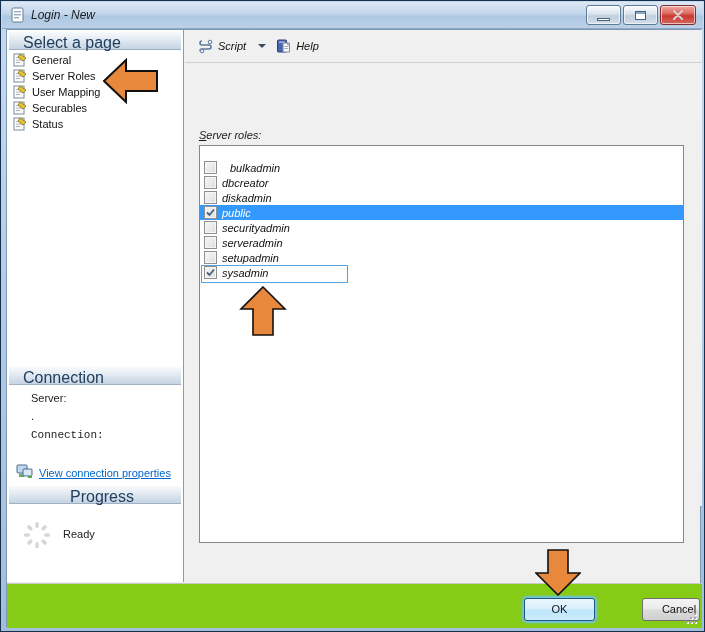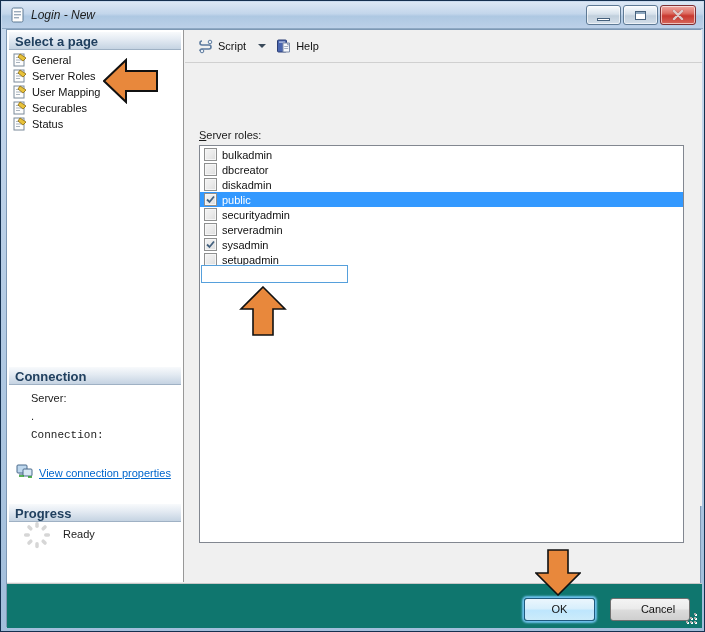--- a/index.html
+++ b/index.html
@@ -20,32 +20,32 @@
           background:linear-gradient(180deg,#F2A early 0%);
           background:linear-gradient(180deg,#F0A8A2 0%,#DD6E63 40%,#C9382F 55%,#D6675C 100%);}
   .glyph-min{width:13px;height:3px;background:#FFFFFF;border:1px solid #46617C;margin-top:9px;}
   .glyph-max{width:11px;height:9px;border:1px solid #46617C;background:#fff;box-shadow:inset 0 2px 0 #8FA9C0;}
   
   .client{position:absolute;left:5px;top:28px;width:695px;height:598px;background:#F0F0F0;
           border:1px solid #7E98B4;}
   
   .sidebar{position:absolute;left:0;top:0;width:177px;height:552px;background:#FFFFFF;
            border-right:1px solid #989898;}
-  .panel-header{position:absolute;left:2px;right:2px;height:18px;padding:2px 0 0 6px;
-                font-size:13px;font-weight:bold;color:#21405F;
+  .panel-header{position:absolute;left:2px;right:2px;height:18px;padding:2px 0 0 14px;
+                font-size:16px;font-weight:normal;color:#21405F;
                 background:linear-gradient(180deg,#F8FAFC 0%,#E3EAF2 45%,#C5D3E2 100%);
                 border-bottom:1px solid #9FB1C4;}
   .page-list{position:absolute;left:2px;top:22px;}
   .page-item{display:flex;align-items:center;height:16px;margin:0 0 0 4px;cursor:default;}
   .page-item span.lbl{font-size:11px;color:#111;margin-left:5px;}
   .conn-label{position:absolute;left:24px;font-size:11px;color:#222;}
   .link-row{position:absolute;left:9px;display:flex;align-items:flex-end;}
   .link-text{font-size:11px;color:#0066CC;text-decoration:underline;margin-left:5px;cursor:pointer;}
   
-  .main{position:absolute;left:178px;top:0;width:517px;height:476px;background:#F0F0F0;}
+  .main{position:absolute;left:178px;top:0;width:517px;height:476px;background:#F0F0F0;font-style:italic;}
   .toolbar{position:absolute;left:0;top:0;width:100%;height:33px;border-bottom:1px solid #D0D0D0;
            display:flex;align-items:center;padding-left:9px;}
   .tb-btn{display:flex;align-items:center;height:24px;padding:0 4px;border-radius:2px;cursor:default;}
   .tb-label{font-size:11px;color:#111;margin-left:4px;}
   .caret{width:0;height:0;border-left:4px solid transparent;border-right:4px solid transparent;
          border-top:4px solid #3A4A5A;margin:0 6px 0 8px;}
   .description{position:absolute;left:17px;top:50px;font-size:11px;color:#1A1A1A;}
   .roles-label{position:absolute;left:14px;top:99px;font-size:11px;color:#1A1A1A;}
   .roles-label .mn{text-decoration:underline;}
   .listbox{position:absolute;left:14px;top:115px;width:485px;height:398px;background:#FFFFFF;
@@ -53,29 +53,29 @@
   .role-row{position:relative;display:flex;align-items:center;height:15px;padding-left:4px;}
   .role-row .name{font-size:11px;color:#101010;margin-left:5px;}
   .role-row.selected{background:#3399FF;}
   .role-row.selected .name{color:#FFFFFF;}
   .checkbox{width:13px;height:13px;border:1px solid #8E8F8F;flex:0 0 13px;
             background:linear-gradient(135deg,#F4F4F4 0%,#EBEBEB 50%,#DCDCDC 100%);
             box-shadow:inset 0 0 0 1px #F6F6F6;position:relative;}
   .focus-box{position:absolute;left:1px;top:119px;width:147px;height:18px;
              border:1px solid #56A0DC;pointer-events:none;}
   
-  .footer{position:absolute;left:0;top:553px;width:695px;height:45px;background:#0f766e;
+  .footer{position:absolute;left:0;top:553px;width:695px;height:45px;background:#84cc16;
           border-top:1px solid #C8C8C8;}
   .btn{position:absolute;top:14px;height:23px;font-size:11px;color:#111;text-align:center;
        border:1px solid #707070;border-radius:3px;line-height:21px;cursor:default;
        background:linear-gradient(180deg,#F4F4F4 0%,#EBEBEB 45%,#DBDBDB 55%,#CFCFCF 100%);}
   .btn.ok{left:517px;width:71px;border:1px solid #20597E;
           background:linear-gradient(180deg,#EBF6FD 0%,#D8EFFC 45%,#BEE6FD 55%,#CCEBFA 100%);
           box-shadow:0 0 2px 2px #6FC1EC;}
-  .btn.cancel{left:603px;width:80px;padding-left:16px;}
+  .btn.cancel{left:635px;width:58px;padding-left:16px;}
   .grip{position:absolute;right:6px;bottom:5px;width:11px;height:11px;}
   .grip i{position:absolute;width:2px;height:2px;background:#A8A8A8;box-shadow:1px 1px 0 #fff;}
   
   .spinner{position:absolute;left:16px;top:491px;width:28px;height:28px;}
   .ready{position:absolute;left:56px;top:498px;font-size:11px;color:#222;}
   
   .arrow{position:absolute;pointer-events:none;}
 </style>
 </head>
 <body>
@@ -173,21 +173,21 @@
         <svg width="18" height="16" viewBox="0 0 18 16">
           <rect x="1" y="2" width="10" height="8" rx="1" fill="#BFD8EE" stroke="#4A6B8C"></rect>
           <rect x="3" y="10" width="6" height="2" fill="#8FA6BC"></rect>
           <rect x="7" y="6" width="9" height="7" rx="1" fill="#D8E8F4" stroke="#4A6B8C"></rect>
           <path d="M3 13 L8 13" stroke="#2F9E2F" stroke-width="1.6"></path>
           <path d="M12 14 L16 14" stroke="#2F9E2F" stroke-width="1.6"></path>
         </svg>
         <span class="link-text">View connection properties</span>
       </div>
 
-      <div class="panel-header" style="top:474px;">Progress</div>
+      <div class="panel-header" style="top:456px;text-align:center;">Progress</div>
       <svg class="spinner" viewBox="0 0 32 32">
         <g fill="#D6D6D6">
           <rect x="14" y="1" width="4" height="7" rx="2"></rect>
           <rect x="14" y="24" width="4" height="7" rx="2"></rect>
           <rect x="1" y="14" width="7" height="4" rx="2"></rect>
           <rect x="24" y="14" width="7" height="4" rx="2"></rect>
           <rect x="14" y="1" width="4" height="7" rx="2" transform="rotate(45 16 16)"></rect>
           <rect x="14" y="1" width="4" height="7" rx="2" transform="rotate(135 16 16)"></rect>
           <rect x="14" y="1" width="4" height="7" rx="2" transform="rotate(225 16 16)"></rect>
           <rect x="14" y="1" width="4" height="7" rx="2" transform="rotate(315 16 16)"></rect>
@@ -217,21 +217,21 @@
             <rect x="8.2" y="10" width="4" height="0.9" fill="#9AA6BA"></rect>
           </svg>
           <span class="tb-label">Help</span>
         </div>
       </div>
 
 
       <div class="roles-label"><span class="mn">S</span><span>erver roles:</span></div>
 
       <div class="listbox">
-        <div class="role-row" style="margin-top:1px;">
+        <div class="role-row" style="margin-top:14px;gap:8px;">
           <div class="checkbox"></div>
           <span class="name">bulkadmin</span>
         </div>
         <div class="role-row">
           <div class="checkbox"></div>
           <span class="name">dbcreator</span>
         </div>
         <div class="role-row">
           <div class="checkbox"></div>
           <span class="name">diskadmin</span>
@@ -246,30 +246,30 @@
         </div>
         <div class="role-row">
           <div class="checkbox"></div>
           <span class="name">securityadmin</span>
         </div>
         <div class="role-row">
           <div class="checkbox"></div>
           <span class="name">serveradmin</span>
         </div>
         <div class="role-row">
+          <div class="checkbox"></div>
+          <span class="name">setupadmin</span>
+        </div>
+        <div class="role-row">
           <div class="checkbox">
             <svg width="11" height="11" viewBox="0 0 11 11" style="position:absolute;left:0;top:0;">
               <path d="M2 5.5 L4.5 8 L9 2.5" fill="none" stroke="#44617E" stroke-width="1.8"></path>
             </svg>
           </div>
           <span class="name">sysadmin</span>
-        </div>
-        <div class="role-row">
-          <div class="checkbox"></div>
-          <span class="name">setupadmin</span>
         </div>
         <div class="focus-box"></div>
       </div>
     </div>
 
     <div class="footer">
       <div class="btn ok">OK</div>
       <div class="btn cancel">Cancel</div>
       <div class="grip">
         <i style="right:0;bottom:0;"></i>

